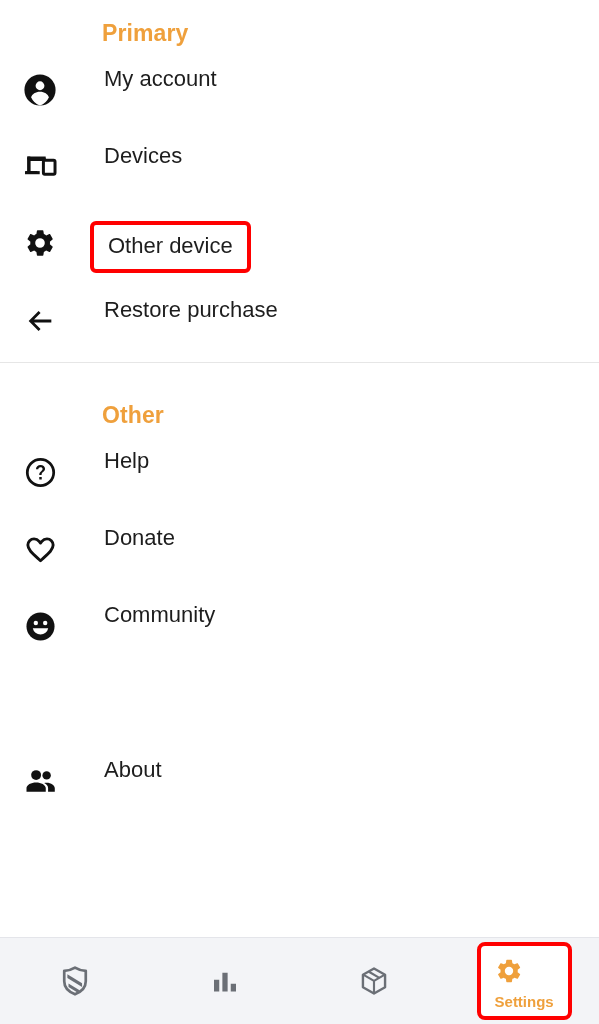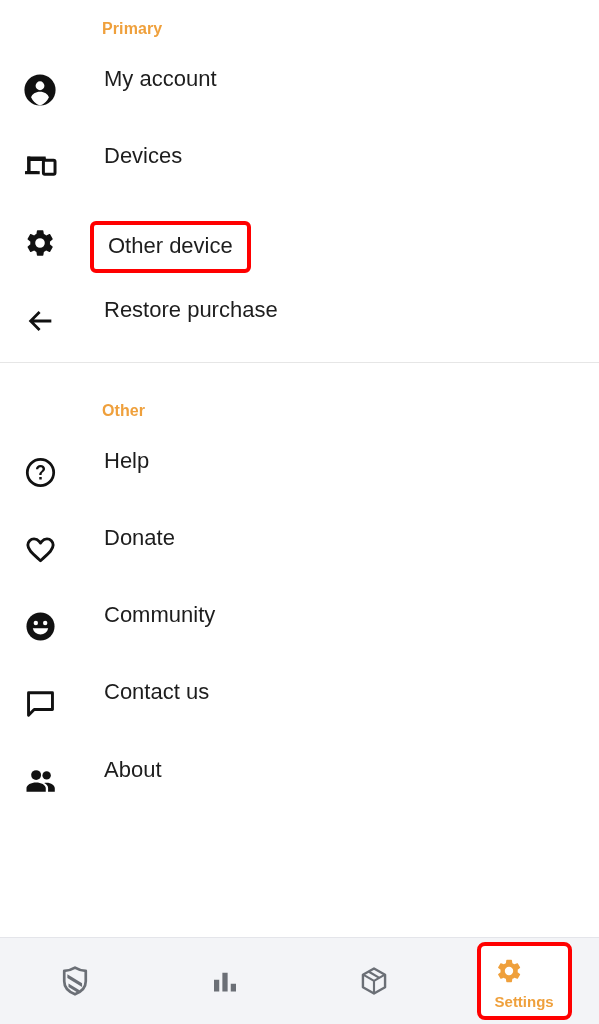--- a/index.html
+++ b/index.html
@@ -24,21 +24,21 @@
   }
   .menu-scroll {
     flex: 1 1 auto;
     position: relative;
     overflow: hidden;
   }
 
   
   .section-header {
     color: #EFA03C;
-    font-size: 16px;
+    font-size: 23px;
     font-weight: bold;
     letter-spacing: 0.1px;
     position: absolute;
     left: 102px;
   }
 
   
   .menu-item {
     position: absolute;
     left: 0;
@@ -214,28 +214,20 @@
         <svg width="33" height="33" viewBox="0 0 24 24">
           <circle cx="12" cy="12" r="10.2" fill="#111111"></circle>
           <circle cx="8.6" cy="9.4" r="1.6" fill="#ffffff"></circle>
           <circle cx="15.4" cy="9.4" r="1.6" fill="#ffffff"></circle>
           <path fill="#ffffff" d="M6.4 13.2h11.2a5.7 5.7 0 0 1-11.2 0z"></path>
         </svg>
       </span>
       <span class="item-label">Community</span>
     </div>
 
-    <div class="menu-item" style="top:681px;">
-      <span class="item-icon">
-        <svg width="33" height="33" viewBox="0 0 24 24">
-          <path fill="none" stroke="#111111" stroke-width="2.1" stroke-linejoin="round" d="M3.3 4.2h17.4v12.2H7.4l-4.1 4.1V4.2z"></path>
-        </svg>
-      </span>
-      <span class="item-label">Contact us</span>
-    </div>
 
     <div class="menu-item" style="top:759px;">
       <span class="item-icon">
         <svg width="35" height="35" viewBox="0 0 24 24">
           <circle cx="9" cy="7.6" r="3.4" fill="#111111"></circle>
           <circle cx="16.2" cy="7.8" r="2.9" fill="#111111"></circle>
           <path fill="#111111" d="M9 12.6c-3.4 0-6.6 1.7-6.6 3.8V19h13.2v-2.6c0-2.1-3.2-3.8-6.6-3.8z"></path>
           <path fill="#111111" d="M16.2 12.8c-.6 0-1.2.1-1.7.2 1.7.9 2.7 2.1 2.7 3.4V19h4.6v-2.4c0-1.9-2.5-3.8-5.6-3.8z"></path>
         </svg>
       </span>

